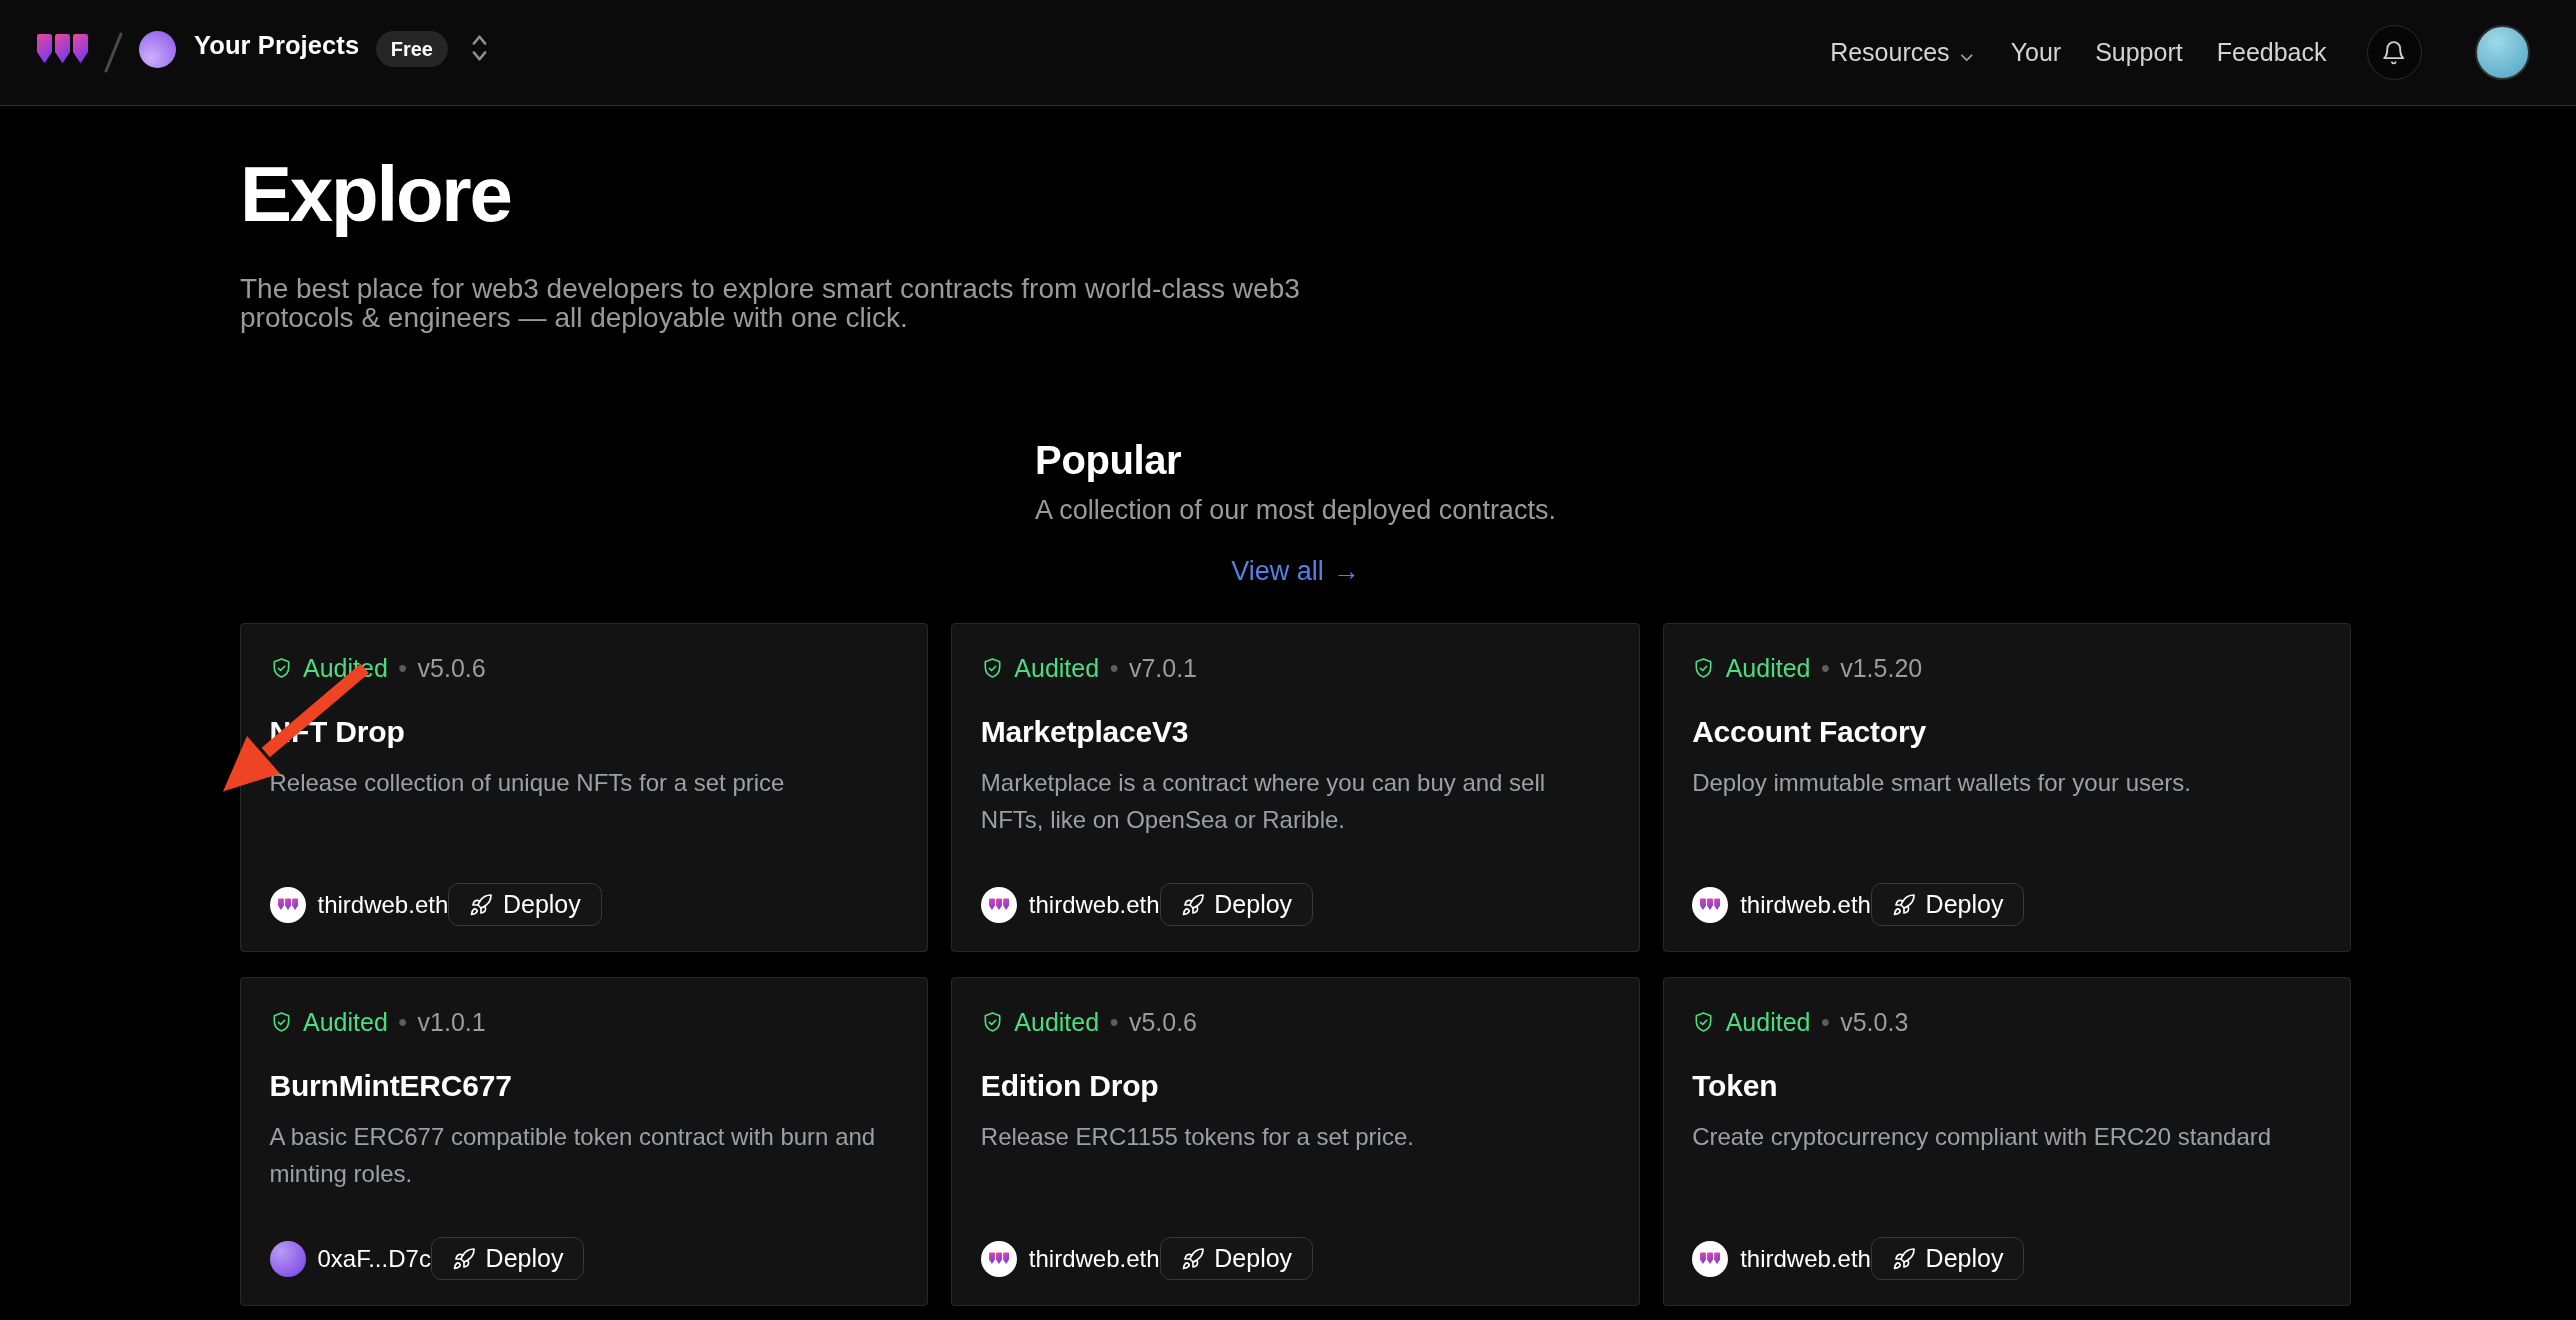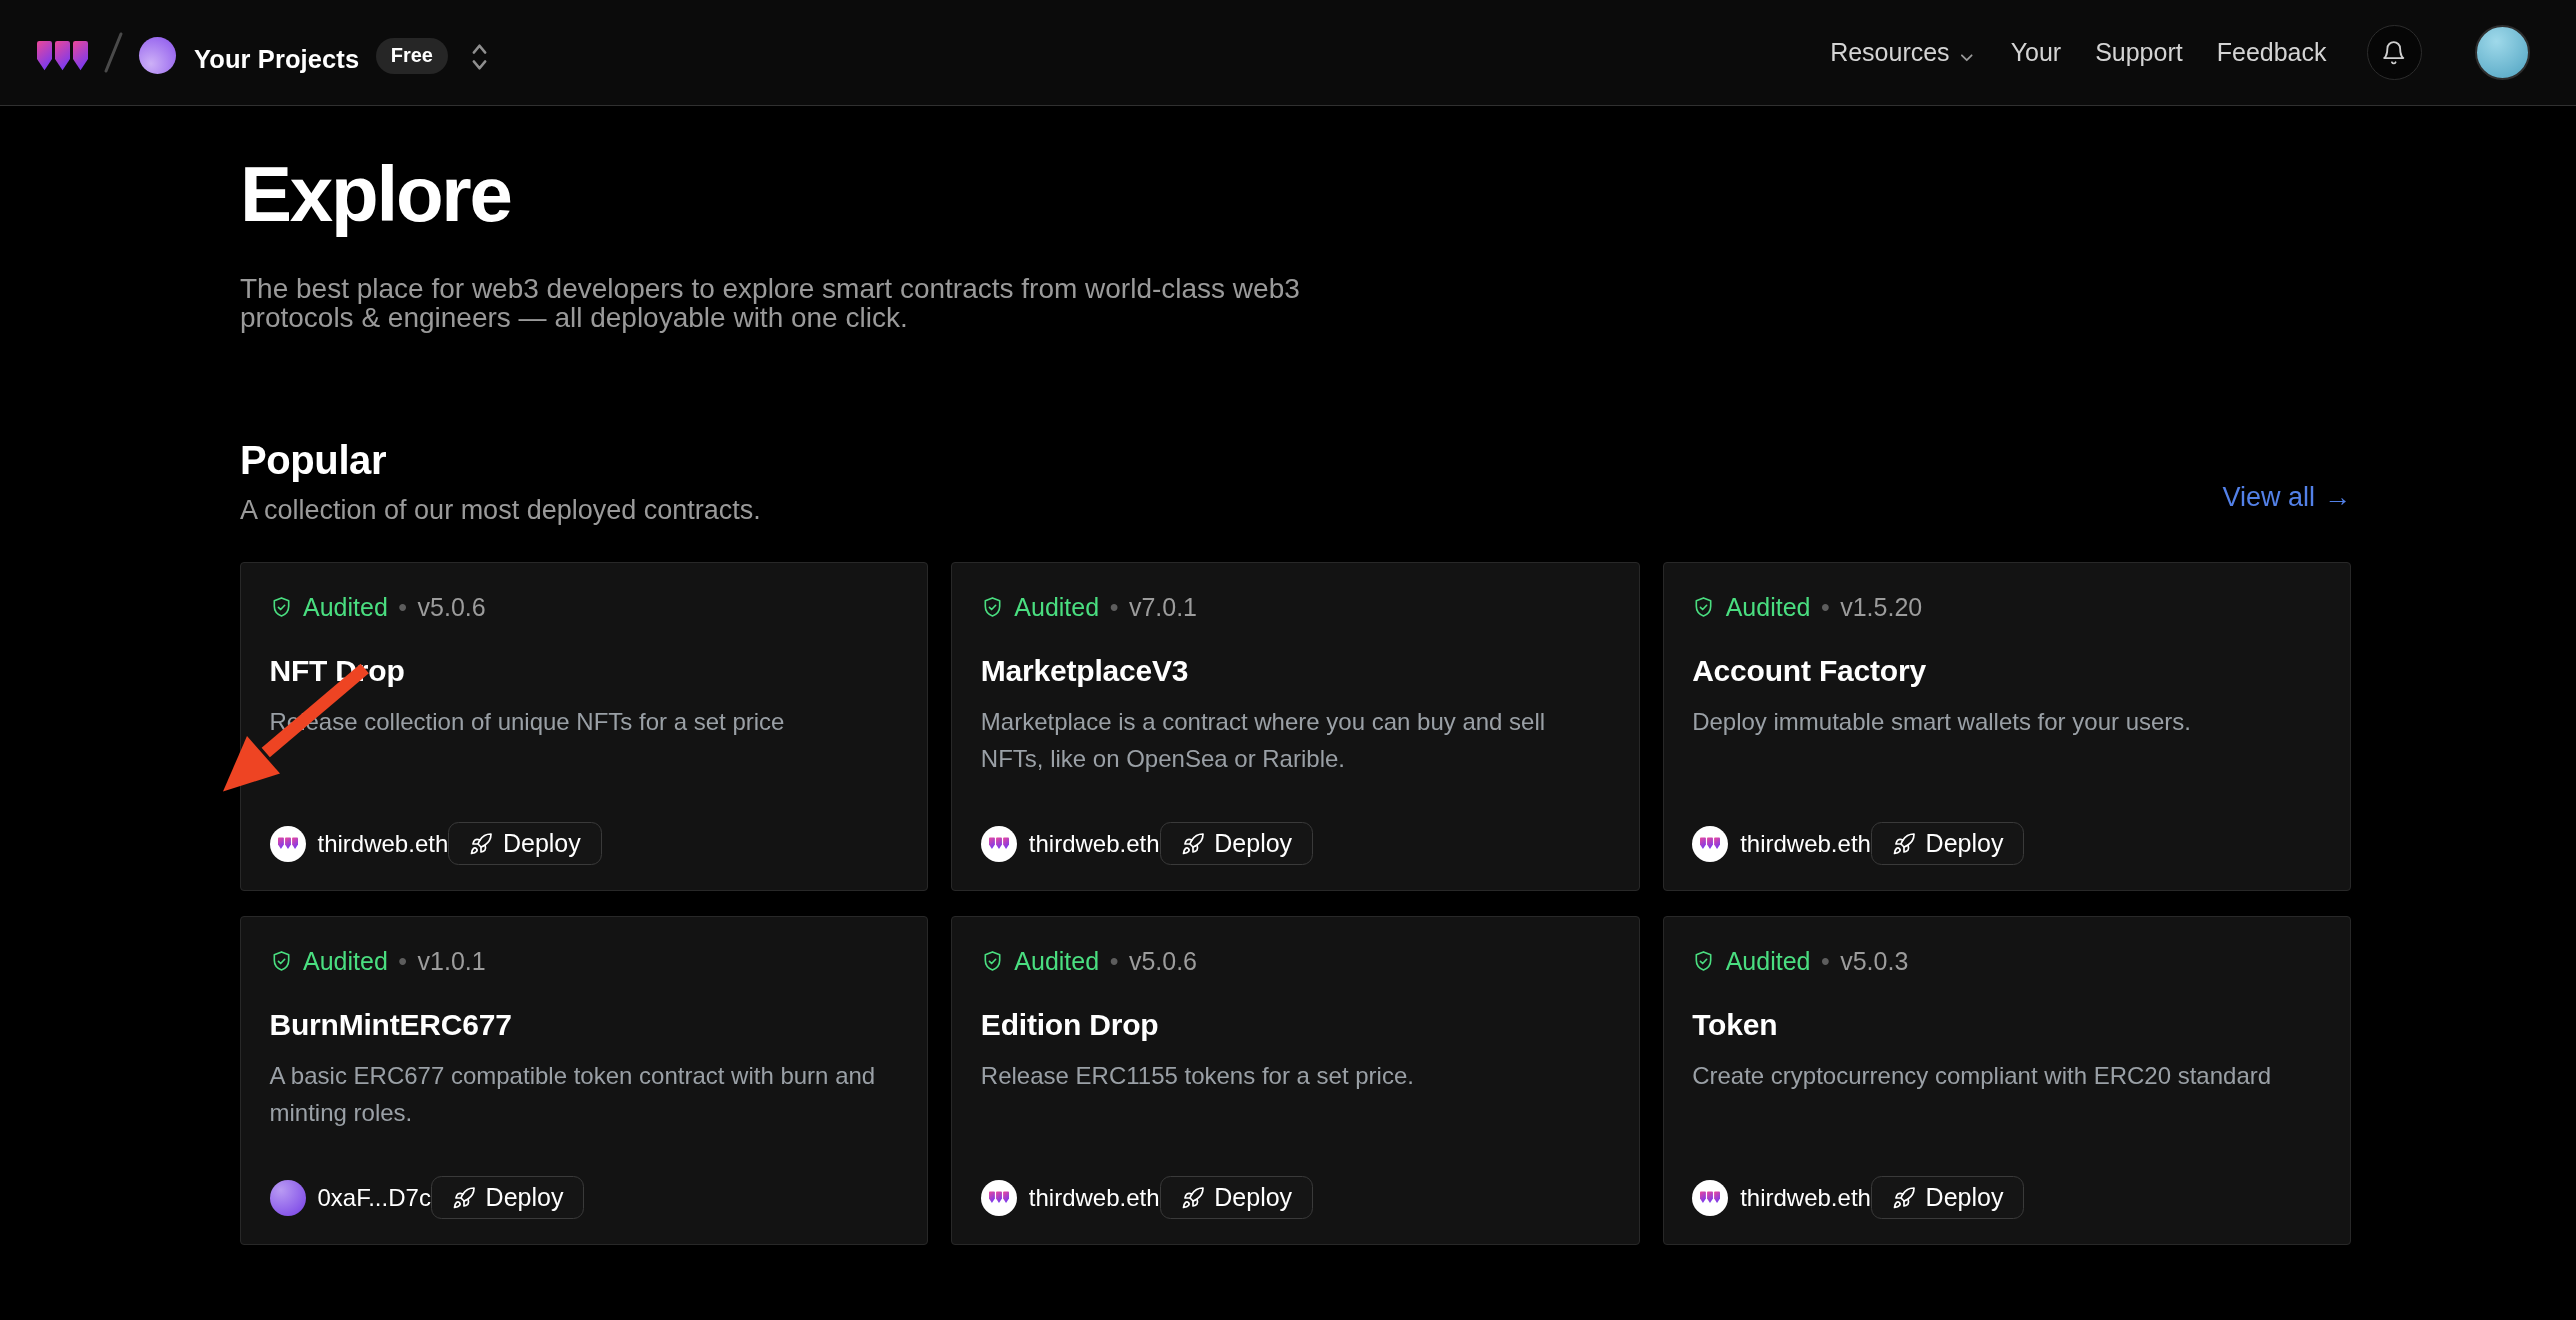--- a/index.html
+++ b/index.html
@@ -2,21 +2,21 @@
 <html style="font-size:12px"><head>
 <meta charset="utf-8">
 <style>
   * { margin:0; padding:0; box-sizing:border-box; }
   html,body { width:2576px; height:1321px; overflow:hidden; background:#000;
               font-family:"Liberation Sans","DejaVu Sans",sans-serif; }
 
   
   .header { height:106px; background:#0b0b0b; border-bottom:1.5px solid #303030;
             display:flex; align-items:center; padding:0 46px 0 37px; }
-  .hgroup { display:flex; align-items:flex-end; }
+  .hgroup { display:flex; align-items:flex-start; }
   .logo-svg { width:51px; height:36px; display:block; }
   .slash { width:3px; height:43px; background:#4a4a4a; transform:rotate(22deg);
            border-radius:1.5px; margin:0 24px; }
   .team-avatar { width:37px; height:37px; border-radius:50%;
                  background:radial-gradient(circle at 32% 72%, #cdb0f7, #9360ee 85%); }
   .team-name { color:#fff; font-size:25.5px; font-weight:600; margin-left:18px; letter-spacing:0.1px; }
   .plan-badge { background:#262626; color:#fff; font-size:20px; font-weight:600;
                 border-radius:749px; padding:6.7px 15px; margin-left:16.5px; }
   .switcher { margin-left:18px; display:flex; align-items:center; cursor:pointer; }
   .nav { margin-left:auto; display:flex; align-items:center; gap:34px; }
@@ -26,21 +26,21 @@
               margin-left:6px; cursor:pointer; }
   .user-avatar { width:55px; height:55px; border-radius:50%; margin-left:19.5px;
                  border:2.2px solid #2e2e2e;
                  background:radial-gradient(circle at 38% 28%, #9fd9ea, #57a8c5 90%); cursor:pointer; }
 
   
   .main { padding:43px 225px 0 240px; position:relative; }
   .h1 { color:#fff; font-size:78px; font-weight:800; letter-spacing:-2.2px; }
   .hero-sub { margin-top:34px; color:#9a9a9a; font-size:28px; line-height:29px; max-width:1117px; }
 
-  .section-row { margin-top:106px; display:flex; align-items:center; justify-content:space-between; }
+  .section-row { margin-top:106px; display:flex; align-items:center; justify-content:space-between;flex-direction:column; }
   .section-title { color:#fff; font-size:40px; font-weight:700; letter-spacing:-0.4px; }
   .section-sub { margin-top:12px; color:#9a9a9a; font-size:27px; }
   .view-all { color:#5381e8; font-size:27px; font-weight:500; cursor:pointer;
               display:flex; align-items:center; gap:9px; align-self:center; margin-top:30px; }
 
   .grid { margin-top:36px; display:grid; grid-template-columns:repeat(3,1fr);
           column-gap:23px; row-gap:25px; }
   .card { position:relative; height:329px; background:#131313; border:1.5px solid #282828;
           border-radius:4px; padding:30px 28.5px; cursor:pointer; }
   .audit-row { display:flex; align-items:center; gap:10.5px; }

